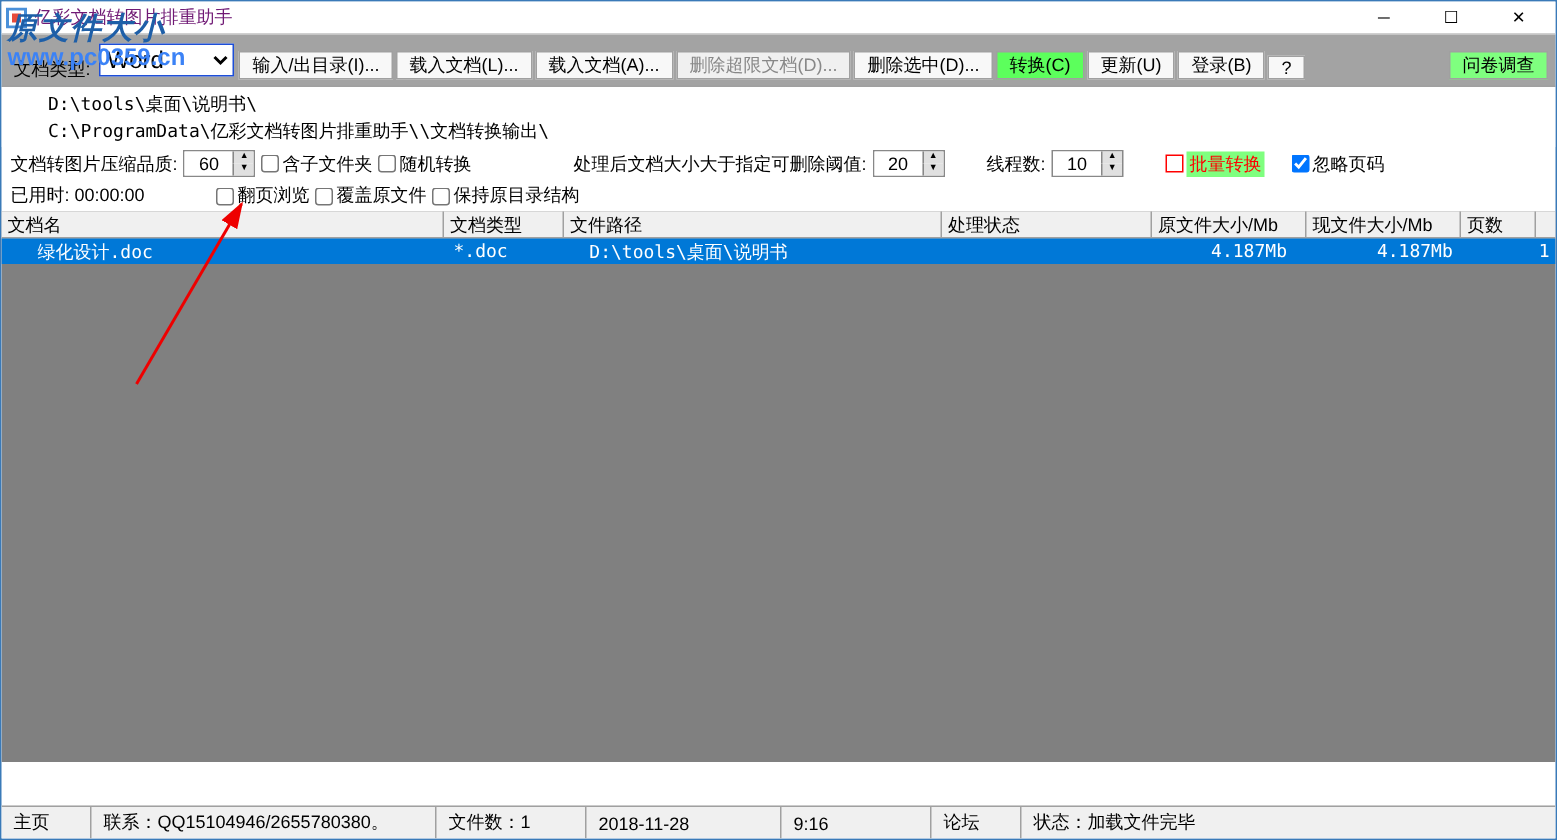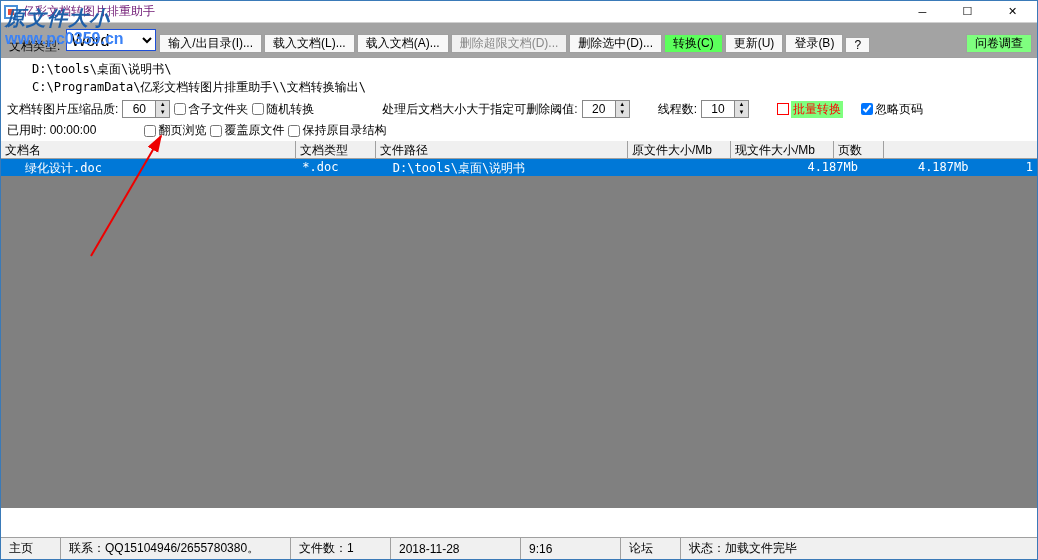--- a/index.html
+++ b/index.html
@@ -151,20 +151,21 @@
       <input type="checkbox" style="">
       <span>保持原目录结构</span>
     </label>
 </div>
 
 <div class="table-container">
   <div class="table-header">
     <div class="th" style="width:295px">文档名</div>
     <div class="th" style="width:80px">文档类型</div>
     <div class="th" style="width:252px">文件路径</div>
+    <div class="th" style="width:140px">处理状态</div>
     <div class="th" style="width:103px">原文件大小/Mb</div>
     <div class="th" style="width:103px">现文件大小/Mb</div>
     <div class="th" style="width:50px">页数</div>
   </div>
   <div class="table-body">
     <div class="table-row selected">
       <div class="td" style="width:295px">绿化设计.doc</div>
       <div class="td" style="width:80px">*.doc</div>
       <div class="td" style="width:252px">D:\tools\桌面\说明书</div>
       <div class="td" style="width:140px"></div>

